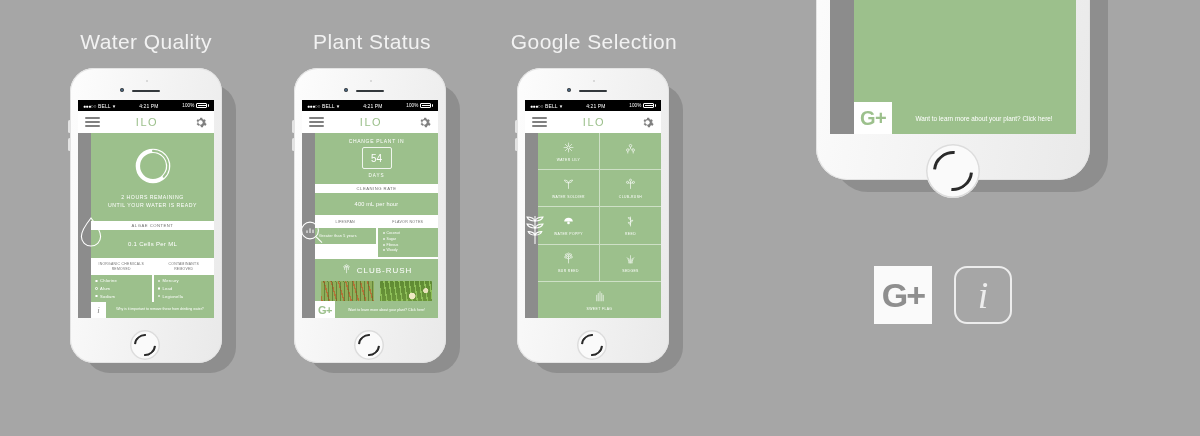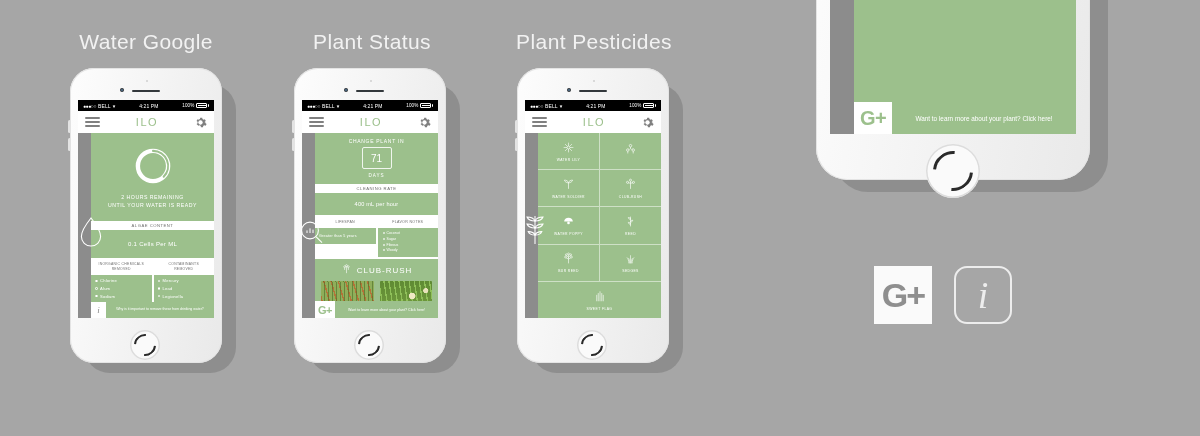--- a/index.html
+++ b/index.html
@@ -174,23 +174,23 @@
       radial-gradient(circle at 62% 34%, #efe9c4 0 7%, transparent 8%),
       radial-gradient(circle at 78% 62%, #efe9c4 0 6%, transparent 7%),
       radial-gradient(circle at 44% 72%, #e8e2bb 0 5%, transparent 6%),
       radial-gradient(circle at 88% 22%, #e8e2bb 0 4%, transparent 5%);}
 </style>
 </head>
 <body>
 
 <div class="stage">
 
-  <div class="sect-title" style="left:46px;top:30px;width:200px;">Water Google</div>
+  <div class="sect-title" style="left:46px;top:30px;width:200px;">Water Quality</div>
   <div class="sect-title" style="left:272px;top:30px;width:200px;">Plant Status</div>
-  <div class="sect-title" style="left:494px;top:30px;width:200px;">Plant Pesticides</div>
+  <div class="sect-title" style="left:494px;top:30px;width:200px;">Google Selection</div>
 
   <div class="phone" style="left:70px;top:68px;width:152px;height:295px;">
     <div class="phone-shadow"></div>
     <div class="phone-body"></div>
     <div class="phone-side" style="top:52px;height:13px;"></div>
     <div class="phone-side" style="top:70px;height:13px;"></div>
     <div class="cam" style="left:50px;top:20px;width:4px;height:4px;"></div>
     <div class="speaker" style="left:62px;top:21.5px;width:28px;height:2.6px;"></div>
     <div style="position:absolute;left:76px;top:12px;width:2px;height:2px;border-radius:50%;background:#cfcfcf;"></div>
 
@@ -359,21 +359,21 @@
             </svg>
         </div>
       </div>
 
       <div class="appbody">
         <div class="sidestrip"></div>
         <div class="content">
 
           <div class="gcard">
             <div class="ttl">CHANGE PLANT IN</div>
-            <div class="daysbox">71</div>
+            <div class="daysbox">54</div>
             <div class="dayslbl">DAYS</div>
           </div>
 
           <div class="whitebar" style="height:9px;">CLEANING RATE</div>
 
           <div class="gcard rate">400 mL per hour</div>
 
           <div class="twocol" style="margin-top:2px;">
             <div class="col">
               <div class="colhead" style="font-size:3.6px;padding:3px 1px;">LIFESPAN</div>

